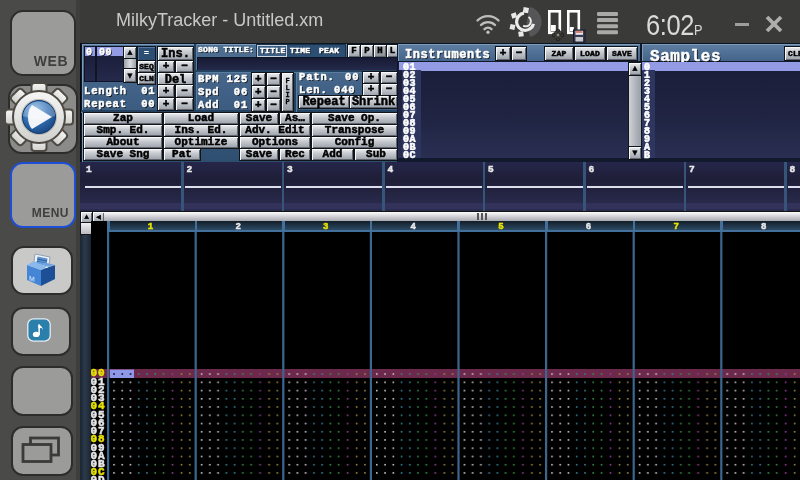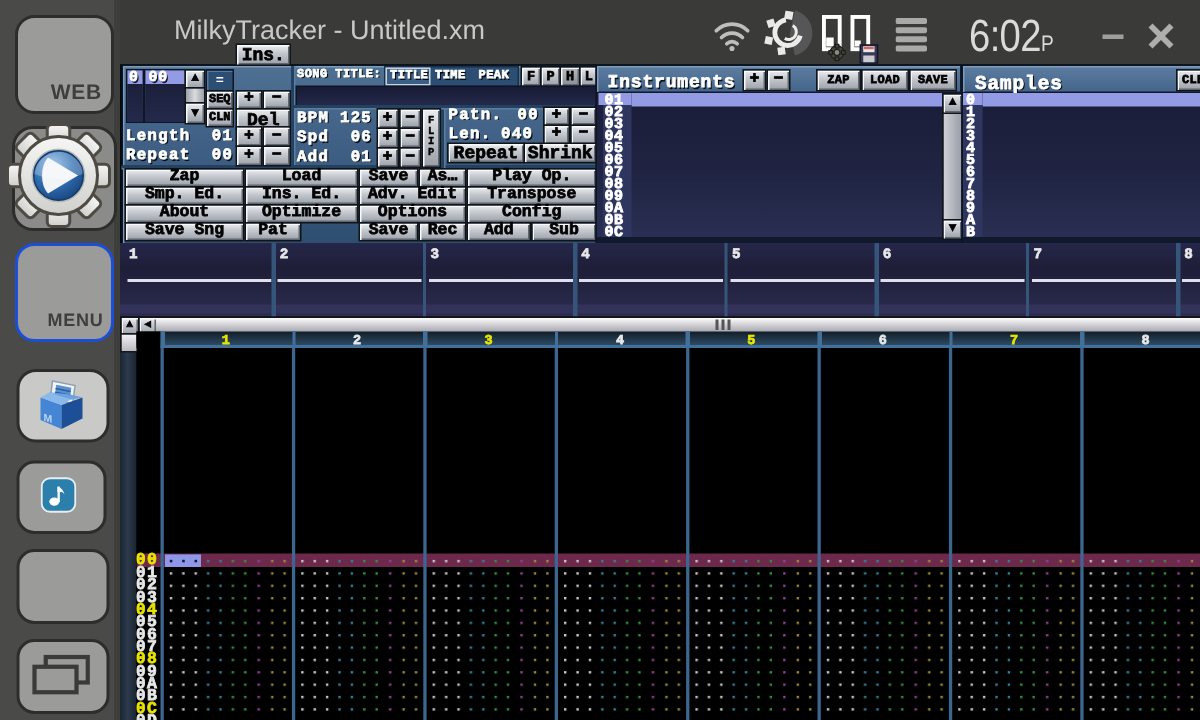--- a/index.html
+++ b/index.html
@@ -175,21 +175,21 @@
 <div class="a px wsh" style="left:99px;top:48px;font-size:10px;letter-spacing:0.5px;">00</div>
 
 <div class="btn" style="left:123px;top:46px;width:12px;height:12px;font-size:8px;">▲</div>
 <div class="a" style="left:123px;top:58px;width:12px;height:10px;background:linear-gradient(90deg,#9ba0a8,#d9dcdf,#9ba0a8);border:1px solid #111418;"></div>
 <div class="btn" style="left:123px;top:68px;width:12px;height:13px;font-size:8px;">▼</div>
 
 <div class="a" style="left:137px;top:46px;width:17px;height:13px;background:#2c4e72;border:1px solid #0e1526;box-shadow:inset 1px 1px 0 #557aa0;color:#fff;font:bold 9px 'Liberation Mono';display:flex;align-items:center;justify-content:center;">=</div>
 <div class="btn" style="left:137px;top:60px;width:17px;height:11px;font-size:8px;letter-spacing:0;">SEQ</div>
 <div class="btn" style="left:137px;top:72px;width:17px;height:11px;font-size:8px;letter-spacing:0;">CLN</div>
 
-<div class="btn" style="left:157px;top:29px;width:35px;height:13px;font-size:12px;">Ins.</div>
+<div class="btn" style="left:157px;top:46px;width:35px;height:13px;font-size:12px;">Ins.</div>
 <div class="btn" style="left:157px;top:60px;width:16px;height:11px;font-size:11px;">+</div>
 <div class="btn" style="left:175px;top:60px;width:17px;height:11px;font-size:11px;">−</div>
 <div class="btn" style="left:157px;top:72px;width:35px;height:13px;font-size:12px;">Del</div>
 
 <div class="a px wsh" style="left:84px;top:86px;font-size:10.5px;letter-spacing:0.85px;">Length  01</div>
 <div class="btn" style="left:157px;top:84px;width:16px;height:12px;font-size:11px;">+</div>
 <div class="btn" style="left:175px;top:84px;width:17px;height:12px;font-size:11px;">−</div>
 <div class="a px wsh" style="left:84px;top:99px;font-size:10.5px;letter-spacing:0.85px;">Repeat  00</div>
 <div class="btn" style="left:157px;top:97px;width:16px;height:12px;font-size:11px;">+</div>
 <div class="btn" style="left:175px;top:97px;width:17px;height:12px;font-size:11px;">−</div>
@@ -233,21 +233,21 @@
 <div class="a px wsh" style="left:334px;top:85px;font-size:10.5px;letter-spacing:0.85px;">040</div>
 <div class="btn" style="left:362px;top:83px;width:16px;height:11.5px;font-size:11px;">+</div>
 <div class="btn" style="left:380px;top:83px;width:16px;height:11.5px;font-size:11px;">−</div>
 <div class="btn" style="left:298px;top:94.5px;width:50px;height:12.5px;font-size:12px;">Repeat</div>
 <div class="btn" style="left:349px;top:94.5px;width:47px;height:12.5px;font-size:12px;">Shrink</div>
 
 <div class="btn" style="left:83px;top:112px;width:78px;height:11px;font-size:11px;">Zap</div>
 <div class="btn" style="left:163px;top:112px;width:74px;height:11px;font-size:11px;">Load</div>
 <div class="btn" style="left:239px;top:112px;width:38px;height:11px;font-size:11px;">Save</div>
 <div class="btn" style="left:279px;top:112px;width:30px;height:11px;font-size:11px;">As…</div>
-<div class="btn" style="left:311px;top:112px;width:85px;height:11px;font-size:11px;">Play Op.</div>
+<div class="btn" style="left:311px;top:112px;width:85px;height:11px;font-size:11px;">Save Op.</div>
 <div class="btn" style="left:83px;top:124px;width:78px;height:11px;font-size:11px;">Smp. Ed.</div>
 <div class="btn" style="left:163px;top:124px;width:74px;height:11px;font-size:11px;">Ins. Ed.</div>
 <div class="btn" style="left:239px;top:124px;width:70px;height:11px;font-size:11px;">Adv. Edit</div>
 <div class="btn" style="left:311px;top:124px;width:85px;height:11px;font-size:11px;">Transpose</div>
 <div class="btn" style="left:83px;top:136px;width:78px;height:11px;font-size:11px;">About</div>
 <div class="btn" style="left:163px;top:136px;width:74px;height:11px;font-size:11px;">Optimize</div>
 <div class="btn" style="left:239px;top:136px;width:70px;height:11px;font-size:11px;">Options</div>
 <div class="btn" style="left:311px;top:136px;width:85px;height:11px;font-size:11px;">Config</div>
 <div class="btn" style="left:83px;top:148px;width:78px;height:11px;font-size:11px;">Save Sng</div>
 <div class="btn" style="left:163px;top:148px;width:36px;height:11px;font-size:11px;">Pat</div>
@@ -292,21 +292,21 @@
 <div class="a px" style="left:403px;top:142.5px;font-size:10px;letter-spacing:0.4px;color:#fff;-webkit-text-stroke:0.6px #fff;">0B</div>
 <div class="a" style="left:402px;top:150.1px;width:19px;height:8px;background:#2e3660;"></div>
 <div class="a px" style="left:403px;top:150.5px;font-size:10px;letter-spacing:0.4px;color:#fff;-webkit-text-stroke:0.6px #fff;">0C</div>
 
 <div class="a" style="left:628px;top:62px;width:12px;height:96px;background:linear-gradient(90deg,#cfd2d6,#a8adb5 70%,#9aa0a8);border:1px solid #14161a;"></div>
 <div class="btn" style="left:628px;top:62px;width:12px;height:12px;font-size:8px;">▲</div>
 <div class="btn" style="left:628px;top:146px;width:12px;height:12px;font-size:8px;">▼</div>
 
 <div class="a" style="left:641px;top:43px;width:159px;height:119px;background:#101a2c;border:1px solid #0b1523;"></div>
 <div class="a" style="left:642px;top:44px;width:158px;height:17px;background:linear-gradient(180deg,#5d7ea1,#44648a);box-shadow:inset 1px 1px 0 #7e9cba;"></div>
-<div class="a px wsh" style="left:650px;top:48.5px;font-size:13px;letter-spacing:0.55px;">Samples</div>
+<div class="a px wsh" style="left:650px;top:48.5px;font-size:16px;letter-spacing:0.55px;">Samples</div>
 <div class="btn" style="left:784px;top:46px;width:16px;height:13px;font-size:8px;letter-spacing:0.2px;justify-content:flex-start;padding-left:3px;">CLE</div>
 <div class="a" style="left:642px;top:62px;width:158px;height:96px;background:linear-gradient(180deg,#191d38 0%,#202442 55%,#2a2e52 100%);"></div>
 <div class="a" style="left:642px;top:62.3px;width:13px;height:8px;background:#929be4;"></div>
 <div class="a px" style="left:644px;top:62.7px;font-size:10px;letter-spacing:0.4px;color:#fff;-webkit-text-stroke:0.6px #fff;">0</div>
 <div class="a" style="left:655px;top:62.3px;width:145px;height:8.5px;background:#929be4;"></div>
 <div class="a" style="left:642px;top:70.3px;width:13px;height:8px;background:#2e3660;"></div>
 <div class="a px" style="left:644px;top:70.7px;font-size:10px;letter-spacing:0.4px;color:#fff;-webkit-text-stroke:0.6px #fff;">1</div>
 <div class="a" style="left:642px;top:78.3px;width:13px;height:8px;background:#2e3660;"></div>
 <div class="a px" style="left:644px;top:78.7px;font-size:10px;letter-spacing:0.4px;color:#fff;-webkit-text-stroke:0.6px #fff;">2</div>
 <div class="a" style="left:642px;top:86.2px;width:13px;height:8px;background:#2e3660;"></div>

